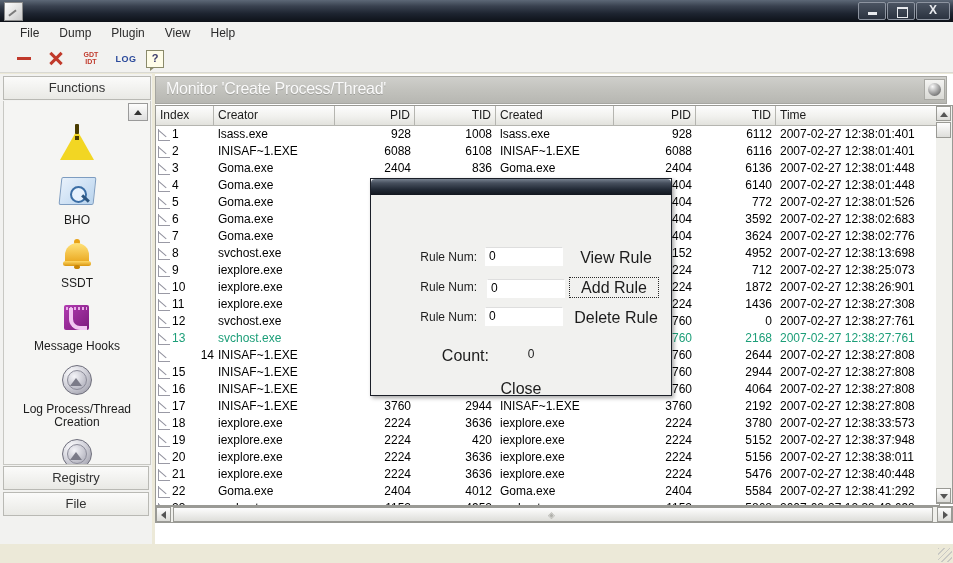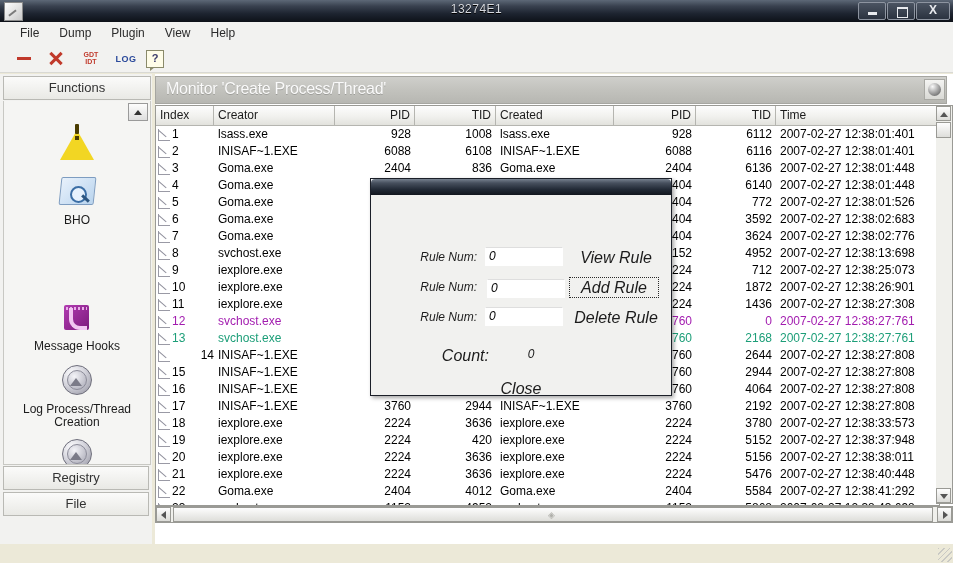--- a/index.html
+++ b/index.html
@@ -235,21 +235,21 @@
     font-size:12px;color:#1c1c1c;line-height:19px;box-sizing:border-box;
     padding:0 4px;white-space:nowrap;overflow:hidden;
   }
   .th.num{text-align:right;}
   .row{display:flex;height:17px;align-items:center;}
   .cell{
     font-size:12px;color:#000;line-height:17px;box-sizing:border-box;
     padding:0 4px;white-space:nowrap;overflow:hidden;
   }
   .cell.num{text-align:right;}
-  .row.blue .cell{color:#a21caf;}
+  .row.blue .cell{color:#000000;}
   .row.green .cell{color:#1c9e78;}
   .idx-ico{
     width:12px;height:12px;margin-left:2px;margin-right:2px;position:relative;flex:0 0 auto;
   }
   .idx-ico:before{
     content:"";position:absolute;left:0;top:0;width:11px;height:11px;
     border-left:1px solid #9a9aa5;border-bottom:1px solid #9a9aa5;
   }
   .idx-ico:after{
     content:"";position:absolute;left:1px;top:1px;width:10px;height:1px;background:#8f8f9c;
@@ -291,21 +291,20 @@
   }
   .hs-thumb .grip{
     position:absolute;left:50%;top:4px;margin-left:-5px;font-size:9px;color:#b0b0ab;line-height:7px;
   }
 
   
   .dialog{
     position:absolute;left:370px;top:178px;width:300px;height:216px;
     background:#ffffff;border:1px solid #1b1f28;
     box-shadow:2px 2px 4px rgba(0,0,0,.35);
-    font-style:italic;
   }
   .dlg-bar{
     position:absolute;left:0;top:0;width:300px;height:16px;
     background:linear-gradient(to bottom,#76818f 0%,#47505e 25%,#222a36 65%,#12161e 100%);
     border-radius:4px 4px 0 0;
   }
   .dlg-body{position:absolute;left:0;top:16px;width:300px;height:200px;background:#f1f1ef;}
   .dlg-row{position:absolute;left:0;width:300px;height:22px;}
   .dlg-label{
     position:absolute;left:18px;top:0;width:88px;text-align:right;
@@ -330,21 +329,20 @@
     background:repeating-linear-gradient(135deg,#c9c9c4 0 1px,transparent 1px 4px);
   }
 </style>
 </head>
 <body>
 
 <div id="app">
 
   <div class="titlebar">
     <div class="tb-icon"></div>
-    <div class="tb-title">13274E1</div>
     <div class="tb-btns">
       <div class="tb-btn">
           <span class="glyph-min"></span>
         </div>
       <div class="tb-btn">
           <span class="glyph-max"></span>
         </div>
       <div class="tb-btn close">X</div>
     </div>
   </div>
@@ -388,20 +386,26 @@
         <span class="lbl">SPI</span>
       </div>
 
       <div class="func" style="top:74px">
         <span class="ficon ico-bho">
           <span class="fold"></span><span class="lens"></span><span class="handle"></span>
         </span>
         <span class="lbl">BHO</span>
       </div>
 
+      <div class="func" style="top:137px">
+        <span class="ficon ico-bell">
+          <span class="knob"></span><span class="body"></span><span class="base"></span><span class="clap"></span>
+        </span>
+        <span class="lbl">SSDT</span>
+      </div>
 
       <div class="func" style="top:202px">
         <span class="ficon ico-hook">
           <span class="blk"></span><span class="bars"></span><span class="hk"></span>
         </span>
         <span class="lbl">Message Hooks</span>
       </div>
 
       <div class="func" style="top:263px">
         <span class="ficon ico-circ">

